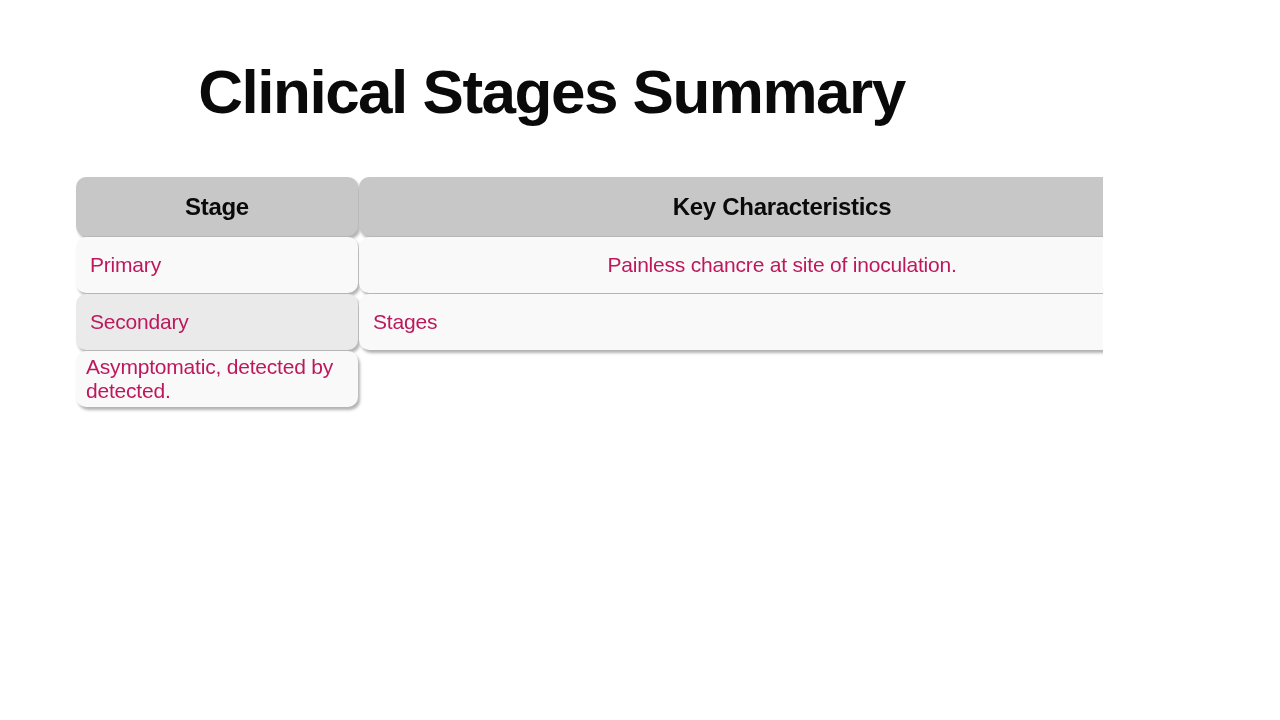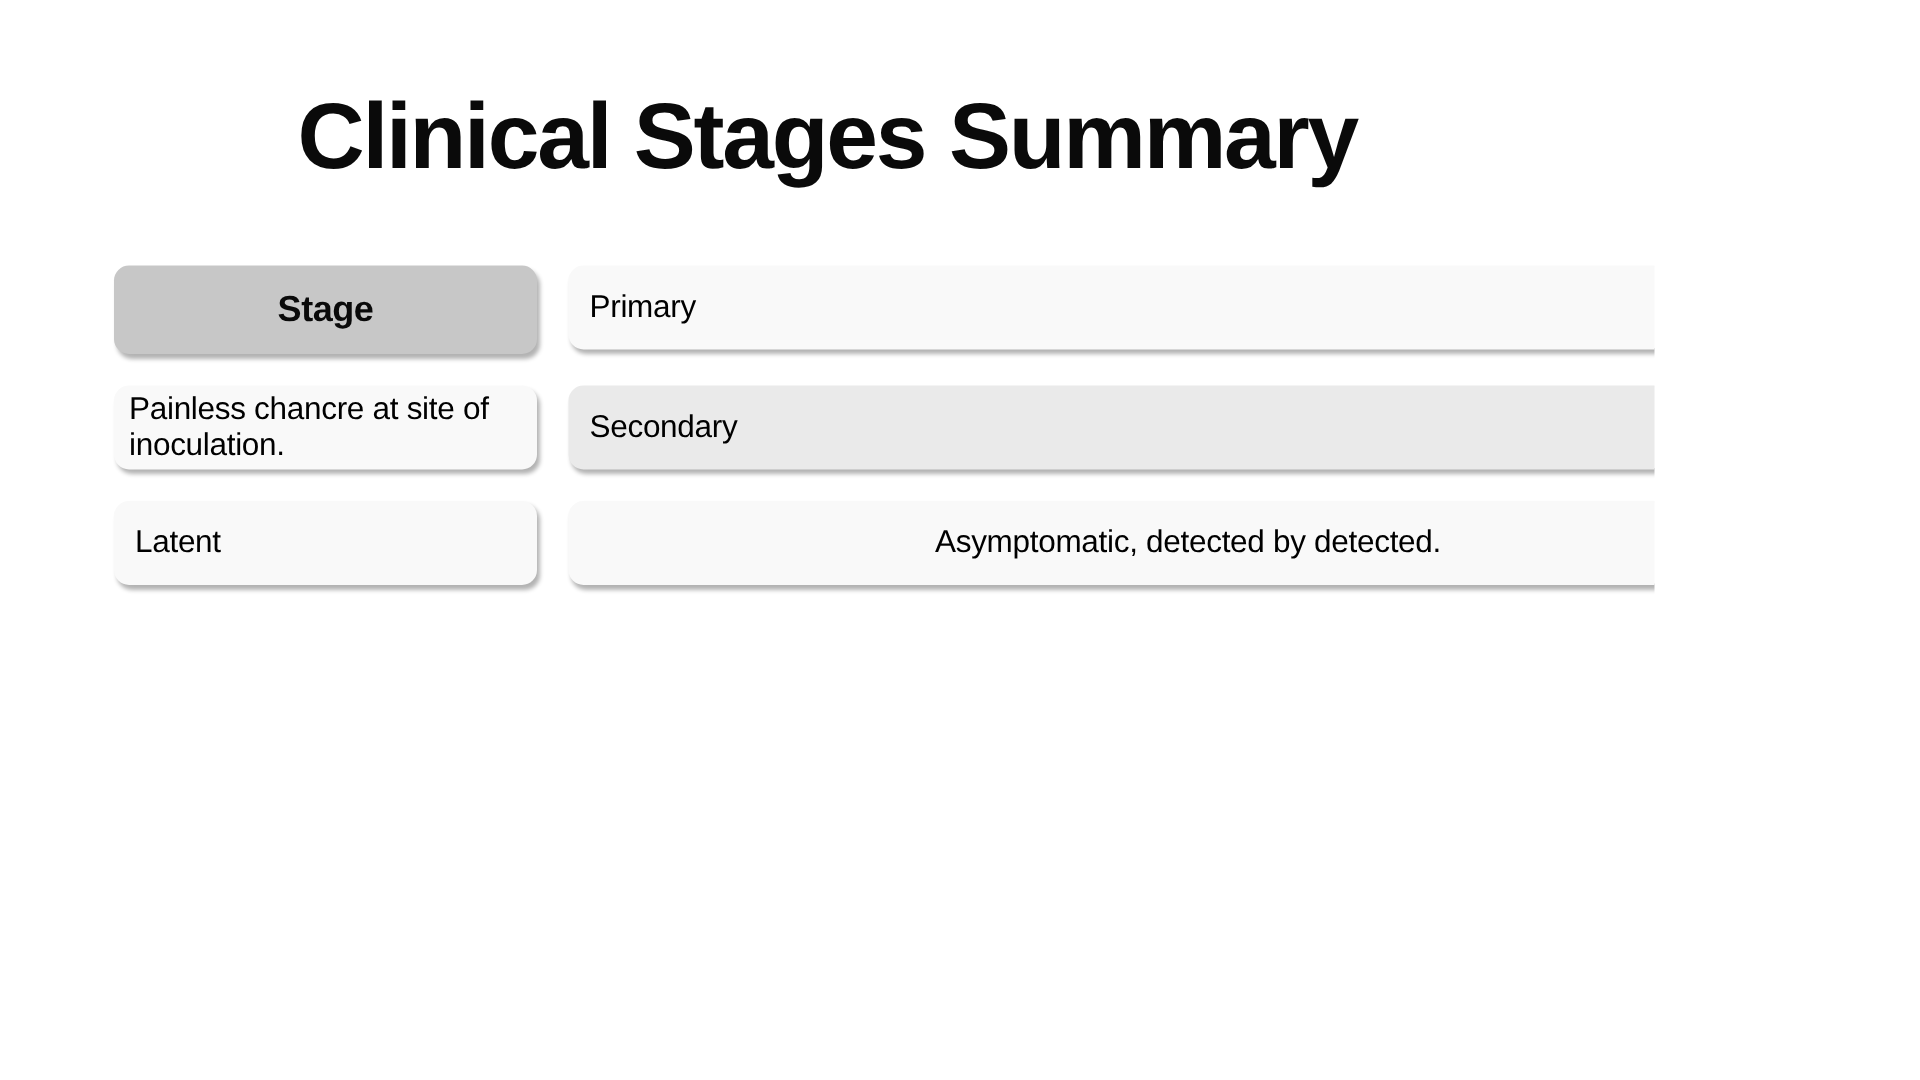--- a/index.html
+++ b/index.html
@@ -27,30 +27,30 @@
     letter-spacing: -1.5px;
     color: #0a0a0a;
   }
   .stages-table {
     position: absolute;
     left: 76px;
     top: 177px;
     width: 1129px;
     display: grid;
     grid-template-columns: 282px 1fr;
-    gap: 21px;
+    gap: 1px;
   }
   .cell {
     border-radius: 10px;
     box-shadow: 2px 3px 3px rgba(0,0,0,0.30);
     display: flex;
     align-items: center;
     box-sizing: border-box;
     letter-spacing: -0.2px;
-    color: #000000;
+    color: #be185d;
   }
   .cell.header {
     background: var(--header-bg, #c7c7c7);
     height: 59px;
     justify-content: center;
     font-weight: bold;
     font-size: 24px;
     color: #0a0a0a;
     letter-spacing: -0.3px;
   }
@@ -73,24 +73,25 @@
 </head>
 <body>
 
 <div class="slide">
 
   <h1 class="title">Clinical Stages Summary</h1>
 
   <div class="stages-table">
 
     <div class="cell header">Stage</div>
+    <div class="cell header">Key Characteristics</div>
 
     <div class="cell data light stage-col">Primary</div>
     <div class="cell data light char-col">Painless chancre at site of inoculation.</div>
 
     <div class="cell data dark stage-col">Secondary</div>
 
-    <div class="cell data light stage-col">Latent</div>
+    <div class="cell data light stage-col">Stages</div>
     <div class="cell data light char-col">Asymptomatic, detected by detected.</div>
 
 
   </div>
 </div>
 
 </body></html>

